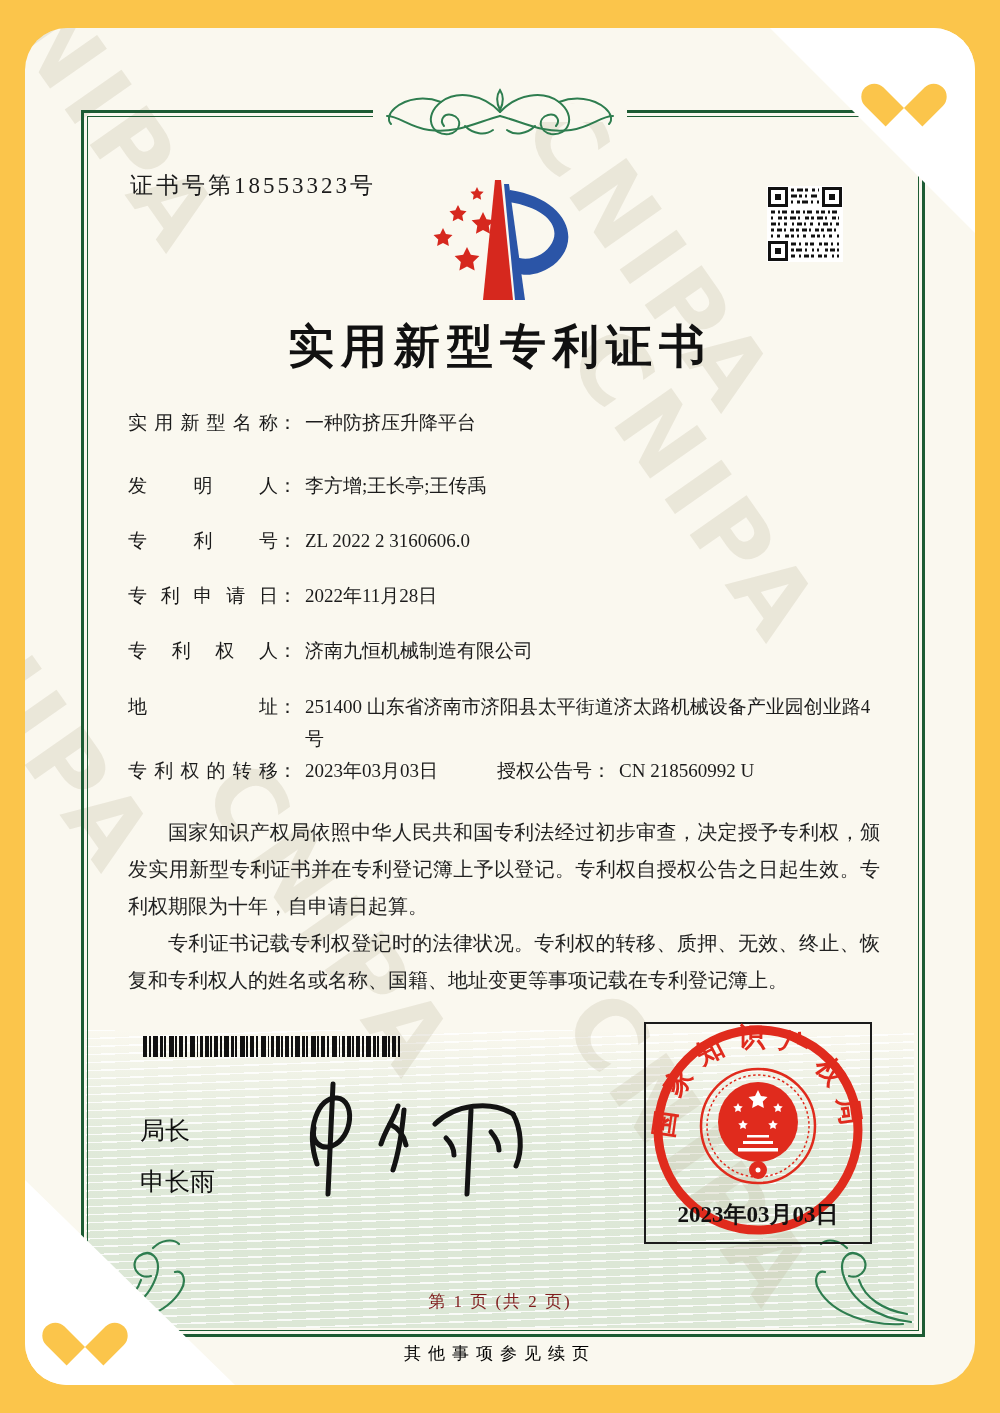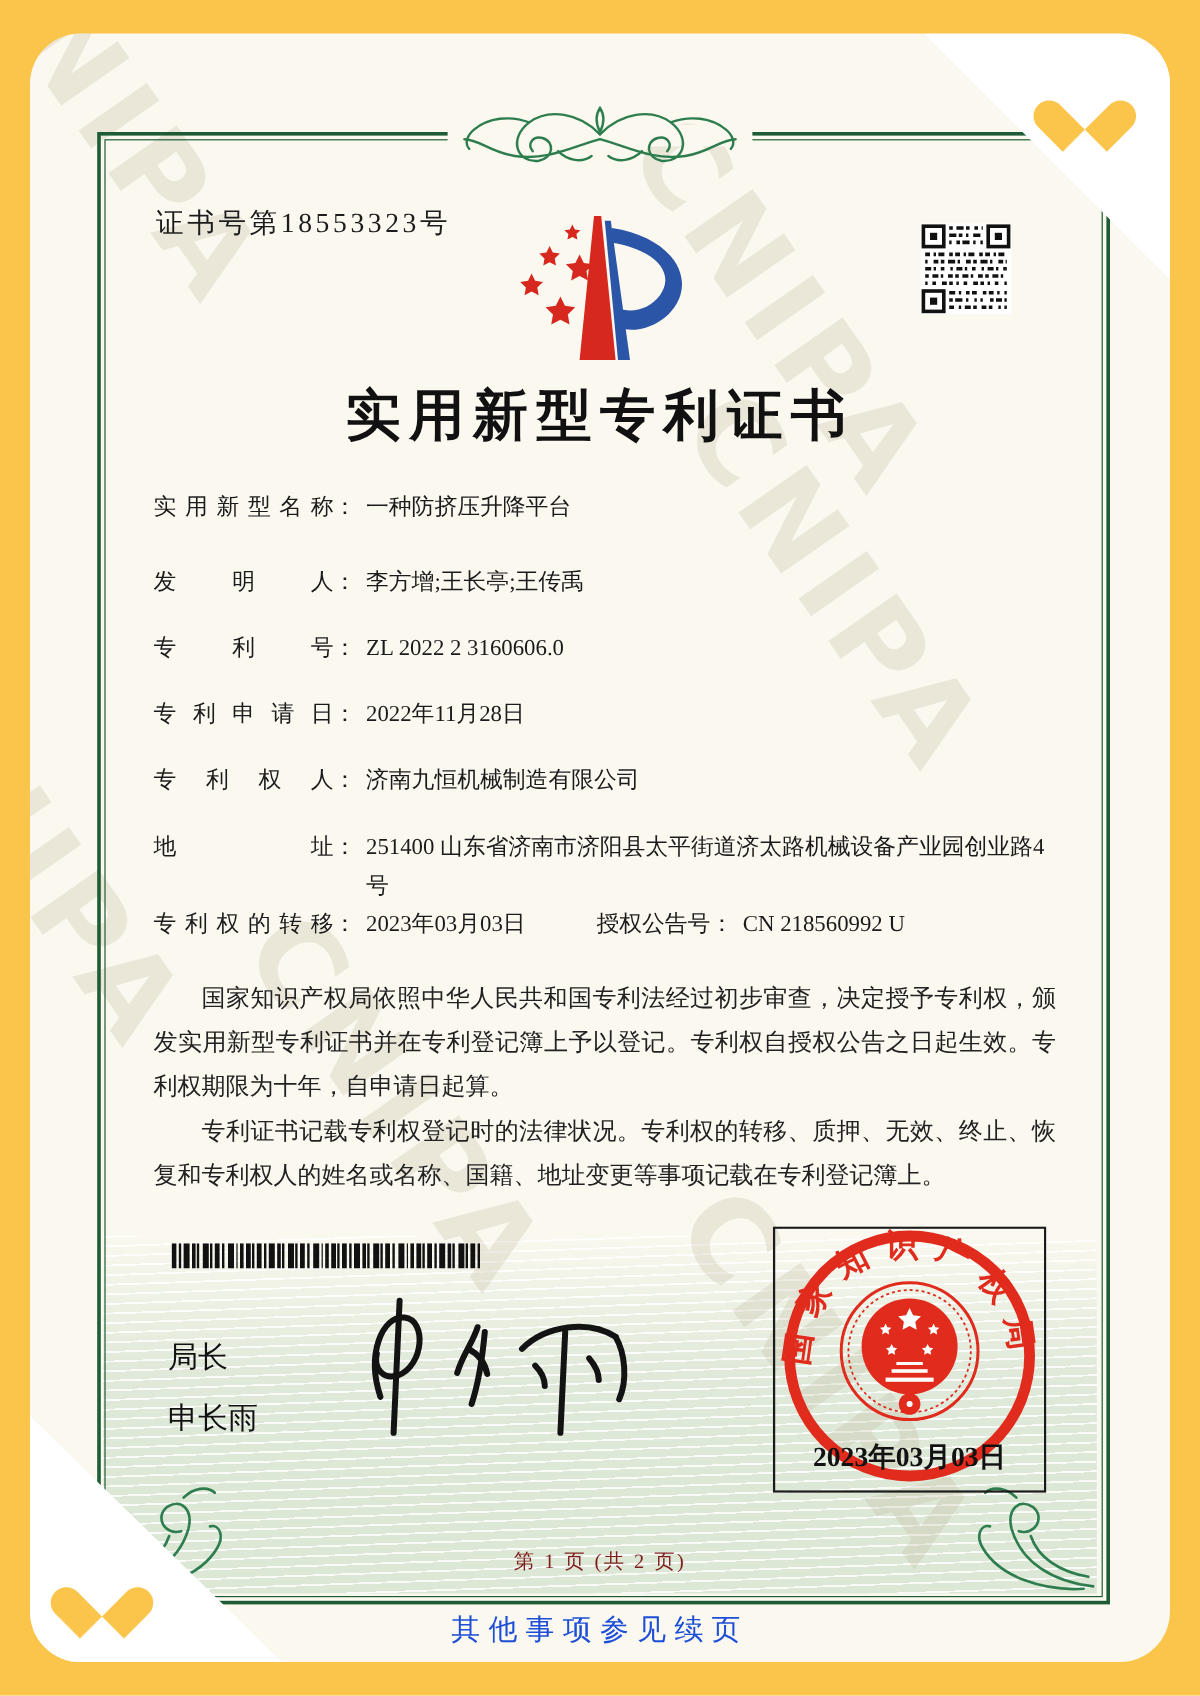--- a/index.html
+++ b/index.html
@@ -49,21 +49,21 @@
   .paras{position:absolute;left:103px;top:786px;width:752px;font-size:20px;
     line-height:37px;color:#222;text-align:justify;}
   .paras p{margin:0;text-indent:2em;}
   .barcode{position:absolute;left:118px;top:1008px;}
   .officer{position:absolute;left:115px;top:1086px;font-family:"Liberation Sans","DejaVu Sans",sans-serif;
     font-size:25px;color:#111;}
   .officer .name{margin-top:18px;}
   .sig{position:absolute;left:258px;top:1038px;}
   .sealbox{position:absolute;left:619px;top:994px;width:228px;height:222px;}
   .pageno{position:absolute;left:0;width:100%;top:1262px;text-align:center;font-size:17px;color:#7f1d1d;letter-spacing:2px;}
-  .footnote{position:absolute;left:0;width:100%;top:1314px;text-align:center;font-size:24px;color:#1d4ed8;letter-spacing:7px;}
+  .footnote{position:absolute;left:0;width:100%;top:1314px;text-align:center;font-size:17px;color:#000000;letter-spacing:7px;}
 </style>
 </head>
 <body>
 
 <div class="frame">
   <div class="page">
 
     <div class="strip"></div>
 
     <span class="wm" style="left:70px;top:67px">CNIPA</span>

